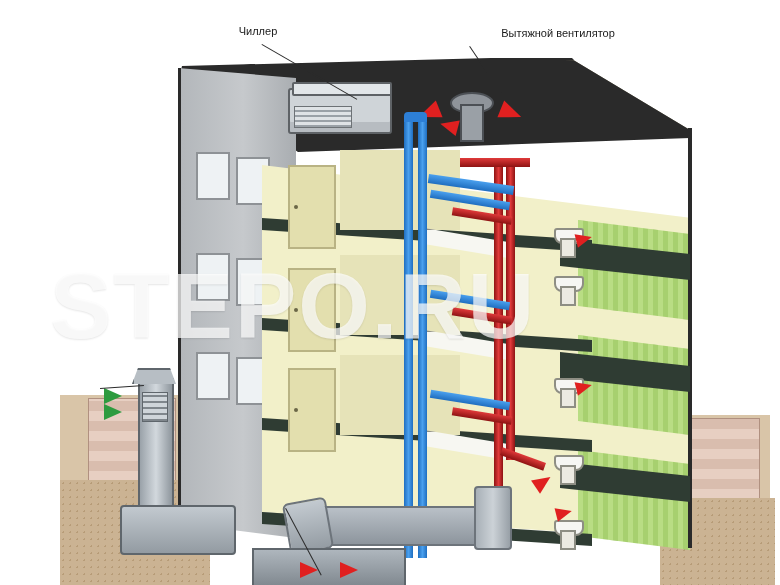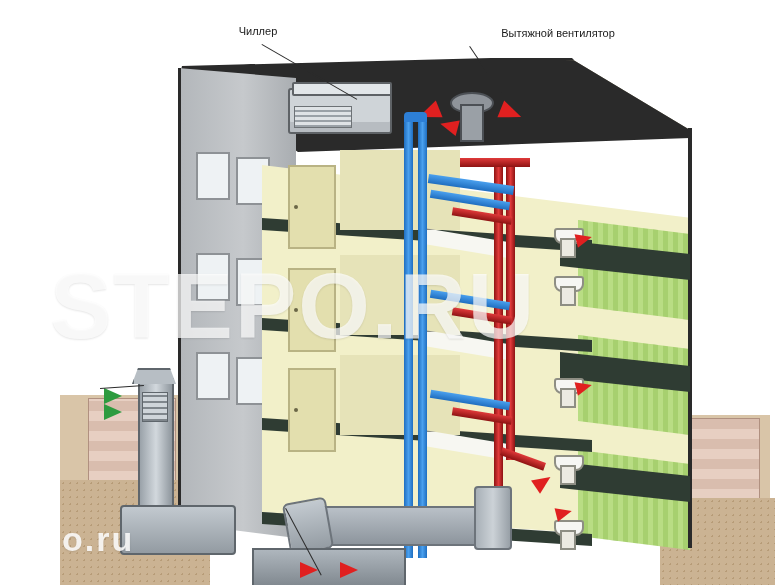--- a/index.html
+++ b/index.html
@@ -208,15 +208,14 @@
   <div class="leader" style="left:470px;top:46px;width:56px;transform:rotate(56deg);"></div>
   <div class="leader" style="left:100px;top:388px;width:44px;transform:rotate(-4deg);"></div>
   <div class="leader" style="left:286px;top:508px;width:76px;transform:rotate(62deg);"></div>
 
   <div class="label" style="left:198px;top:22px;width:120px;">Чиллер</div>
 
   <div class="label" style="left:448px;top:24px;width:220px;">Вытяжной вентилятор</div>
 
 
   <div class="wm" id="wm-main">STEPO.RU</div>
-  <div class="wm" id="wm-small">o.ru</div>
 
 </div>
 
 </body></html>

